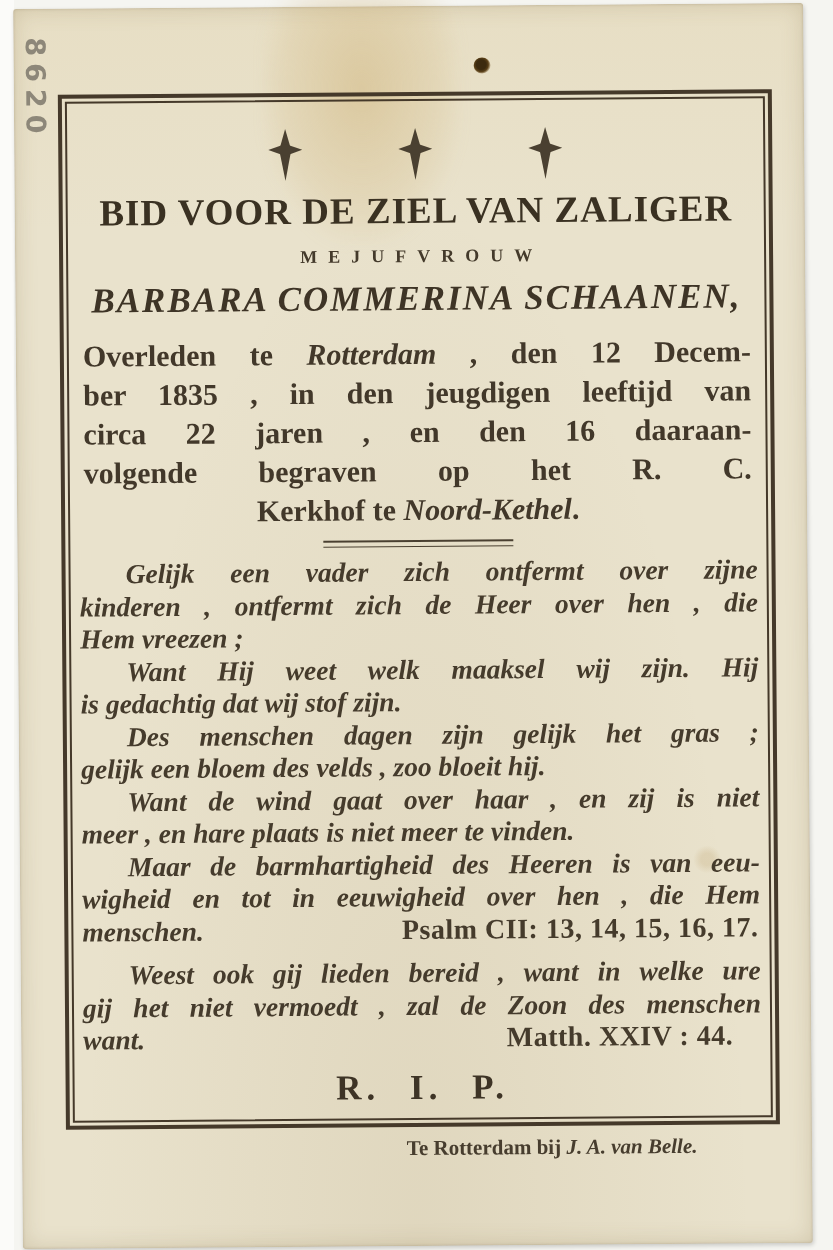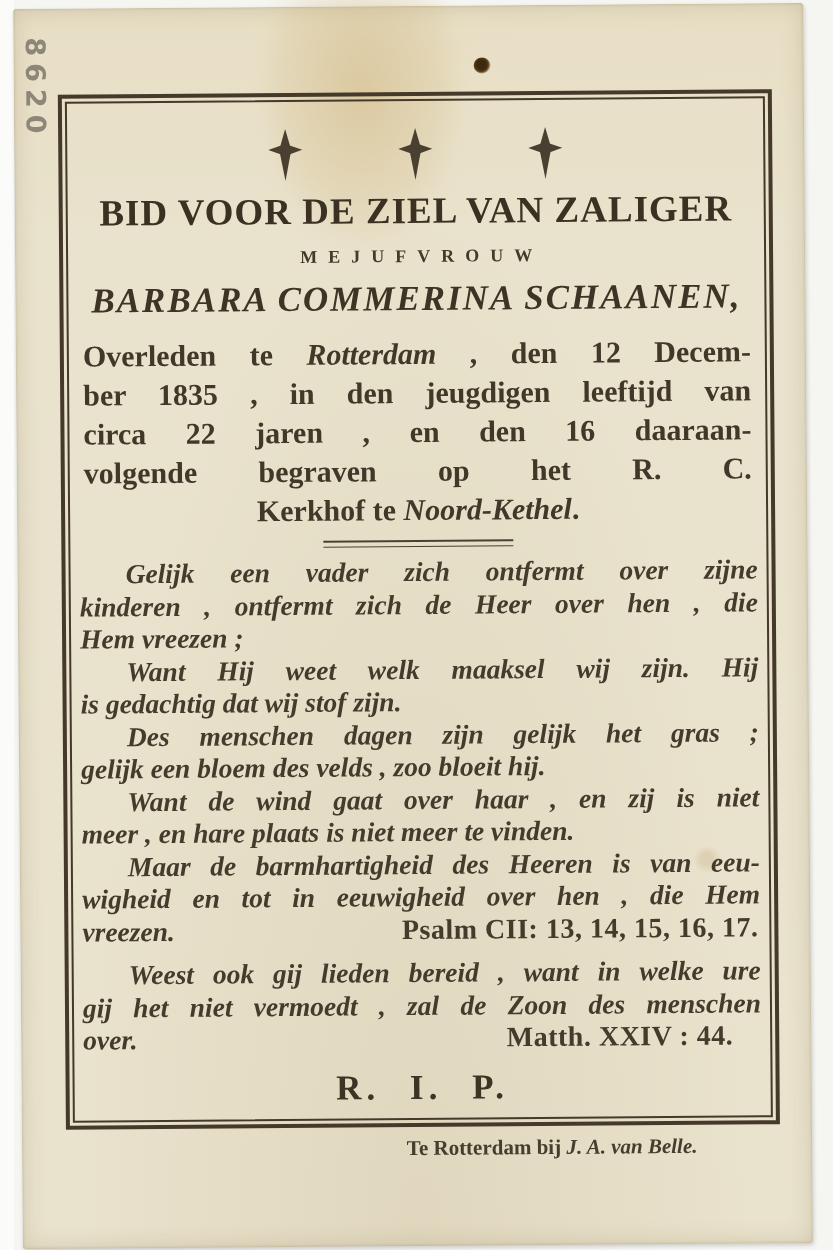--- a/index.html
+++ b/index.html
@@ -149,29 +149,29 @@
 
             <div class="sline j first">Des menschen dagen zijn gelijk het gras ;</div>
             <div class="sline">gelijk een bloem des velds , zoo bloeit hij.</div>
 
             <div class="sline j first">Want de wind gaat over haar , en zij is niet</div>
             <div class="sline">meer , en hare plaats is niet meer te vinden.</div>
 
             <div class="sline j first">Maar de barmhartigheid des Heeren is van eeu-</div>
             <div class="sline j">wigheid en tot in eeuwigheid over hen , die Hem</div>
             <div class="refline">
-              <span>vreezen.</span>
+              <span>menschen.</span>
               <span class="ref psalm">Psalm CII: 13, 14, 15, 16, 17.</span>
             </div>
 
             <div class="p6">
               <div class="sline j first">Weest ook gij lieden bereid , want in welke ure</div>
               <div class="sline j">gij het niet vermoedt , zal de Zoon des menschen</div>
               <div class="refline">
-                <span>over.</span>
+                <span>want.</span>
                 <span class="ref matt">Matth. XXIV : 44.</span>
               </div>
             </div>
           </div>
 
           <div class="rip">R. I. P.</div>
 
         </div>
       </div>
     </div>

